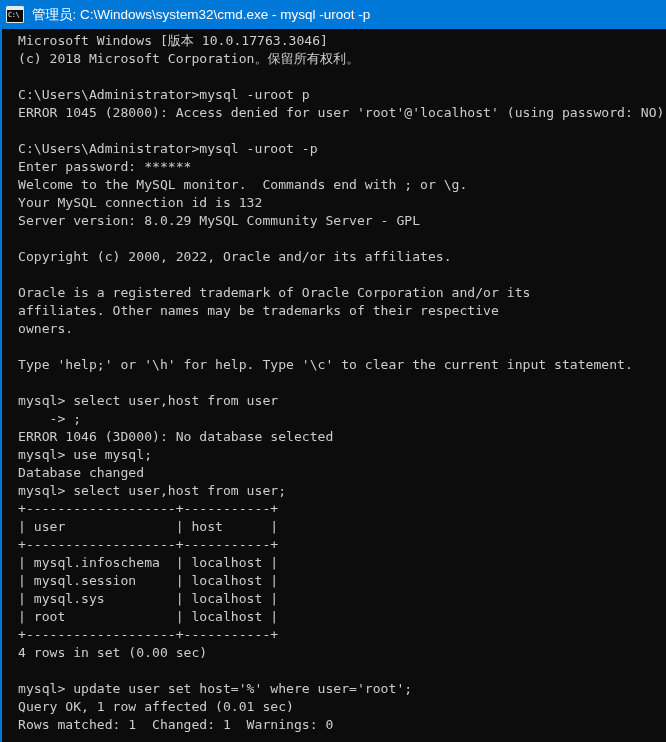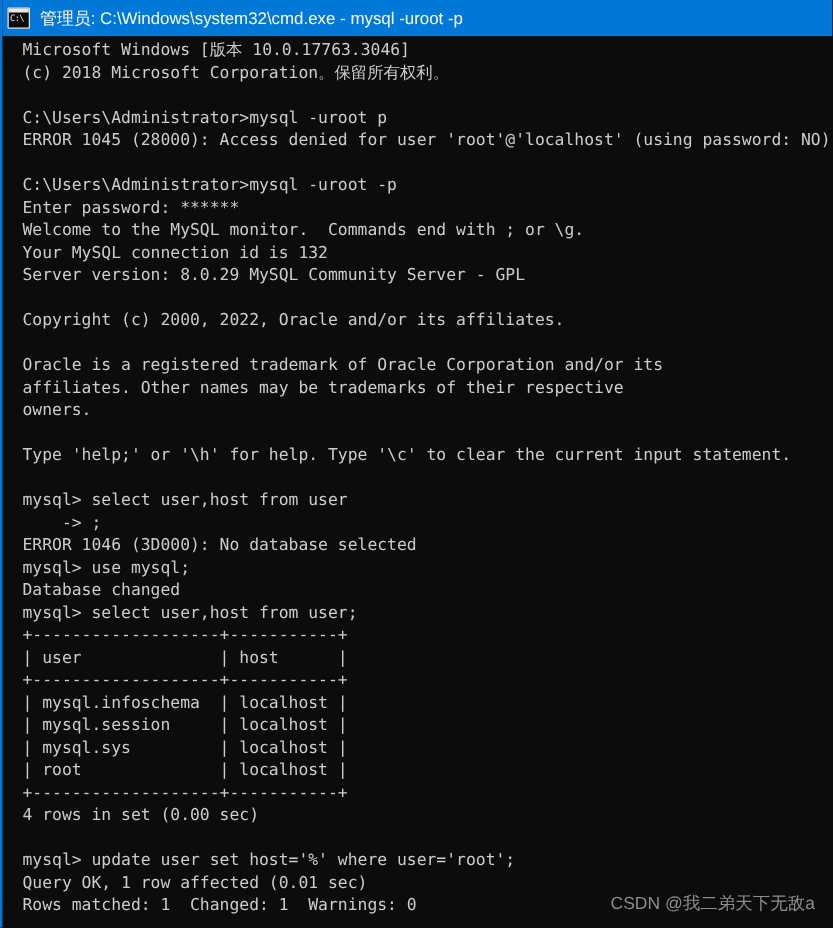--- a/index.html
+++ b/index.html
@@ -117,15 +117,14 @@
 
   <div id="titlebar">
     <span class="app-icon"></span>
     <span class="title-text">管理员: C:\Windows\system32\cmd.exe - mysql  -uroot -p</span>
   </div>
 
   <div id="console">
     <div id="console-text"><span class="ln">Microsoft Windows [版本 10.0.17763.3046]</span><span class="ln">(c) 2018 Microsoft Corporation。保留所有权利。</span><span class="ln">&nbsp;</span><span class="ln">C:\Users\Administrator&gt;mysql -uroot p</span><span class="ln">ERROR 1045 (28000): Access denied for user 'root'@'localhost' (using password: NO)</span><span class="ln">&nbsp;</span><span class="ln">C:\Users\Administrator&gt;mysql -uroot -p</span><span class="ln">Enter password: ******</span><span class="ln">Welcome to the MySQL monitor.  Commands end with ; or \g.</span><span class="ln">Your MySQL connection id is 132</span><span class="ln">Server version: 8.0.29 MySQL Community Server - GPL</span><span class="ln">&nbsp;</span><span class="ln">Copyright (c) 2000, 2022, Oracle and/or its affiliates.</span><span class="ln">&nbsp;</span><span class="ln">Oracle is a registered trademark of Oracle Corporation and/or its</span><span class="ln">affiliates. Other names may be trademarks of their respective</span><span class="ln">owners.</span><span class="ln">&nbsp;</span><span class="ln">Type 'help;' or '\h' for help. Type '\c' to clear the current input statement.</span><span class="ln">&nbsp;</span><span class="ln">mysql&gt; select user,host from user</span><span class="ln">    -&gt; ;</span><span class="ln">ERROR 1046 (3D000): No database selected</span><span class="ln">mysql&gt; use mysql;</span><span class="ln">Database changed</span><span class="ln">mysql&gt; select user,host from user;</span><span class="ln">+-------------------+-----------+</span><span class="ln">| user              | host      |</span><span class="ln">+-------------------+-----------+</span><span class="ln">| mysql.infoschema  | localhost |</span><span class="ln">| mysql.session     | localhost |</span><span class="ln">| mysql.sys         | localhost |</span><span class="ln">| root              | localhost |</span><span class="ln">+-------------------+-----------+</span><span class="ln">4 rows in set (0.00 sec)</span><span class="ln">&nbsp;</span><span class="ln">mysql&gt; update user set host='%' where user='root';</span><span class="ln">Query OK, 1 row affected (0.01 sec)</span><span class="ln">Rows matched: 1  Changed: 1  Warnings: 0</span><span class="ln">&nbsp;</span></div>
   </div>
 
-  <div id="watermark">CSDN @我二弟天下无敌a</div>
 
 </div>
 
 </body></html>

